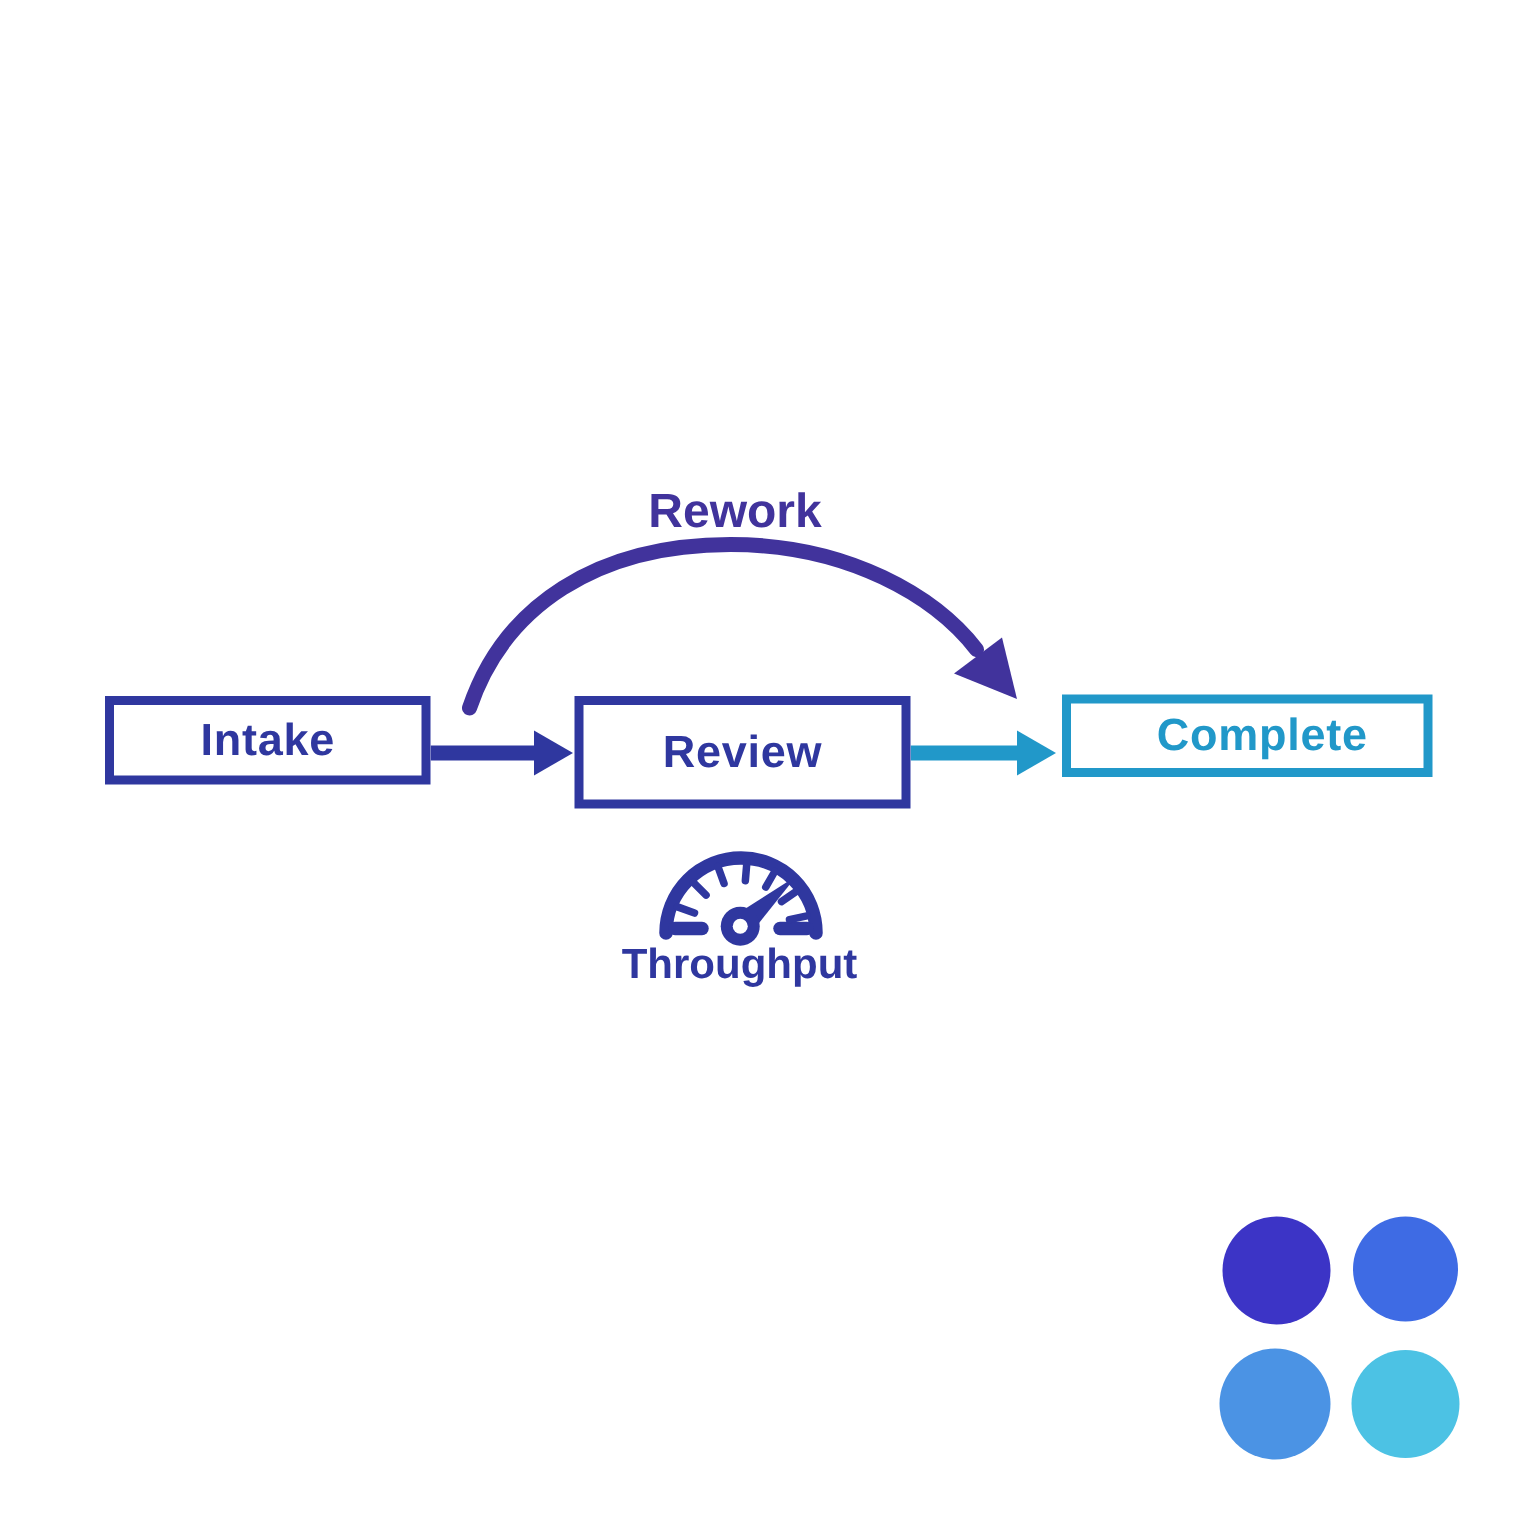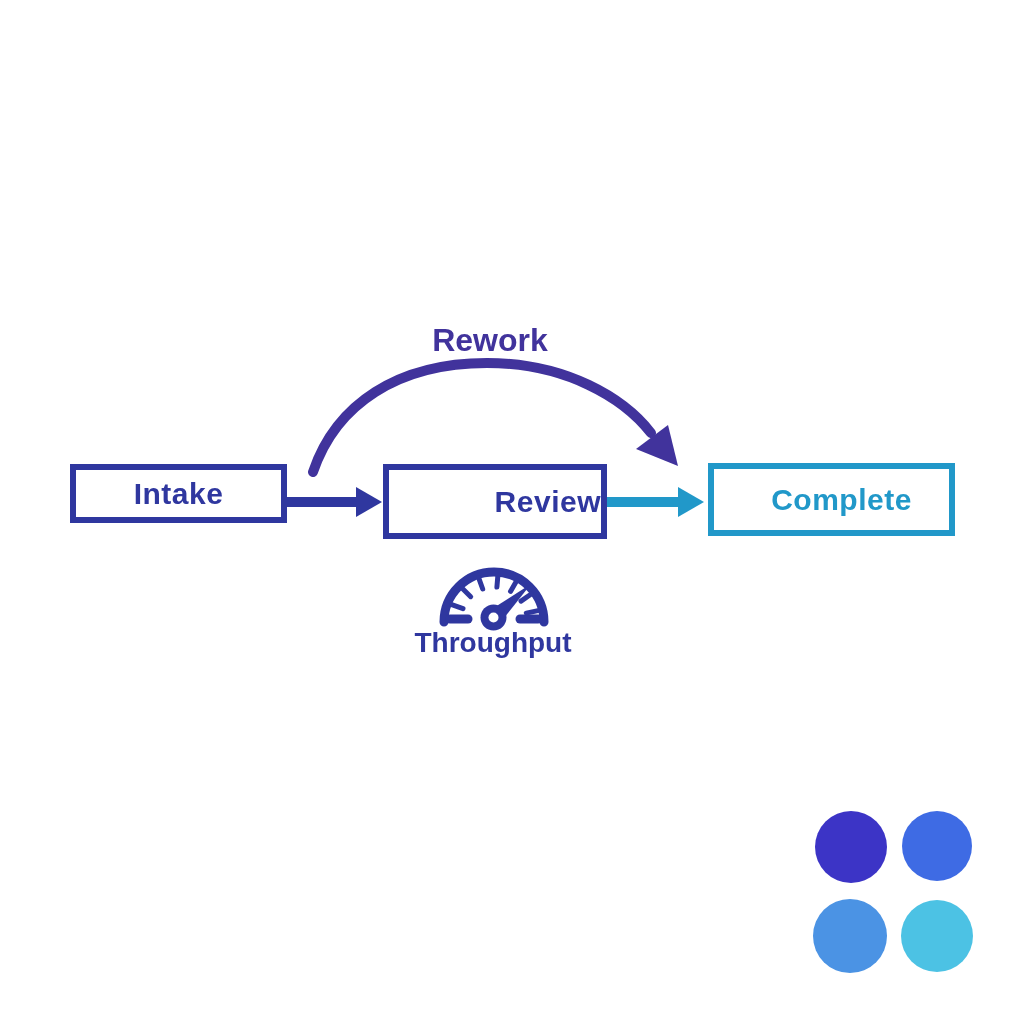--- a/index.html
+++ b/index.html
@@ -33,22 +33,22 @@
   }
   .node-navy {
     border: 6px solid var(--navy);
     color: var(--navy);
   }
   .node-cyan {
     border: 6px solid var(--cyan);
     color: var(--cyan);
   }
   .node-intake   { left: 70px;  top: 464px; width: 217px; height: 59px; }
-  .node-review   { left: 383px; top: 464px; width: 224px; height: 75px; justify-content: flex-end; }
-  .node-complete { left: 708px; top: 463px; width: 247px; height: 73px; padding-left: 20px; }
+  .node-review   { left: 383px; top: 464px; width: 224px; height: 75px; }
+  .node-complete { left: 708px; top: 463px; width: 247px; height: 55px; padding-left: 20px; }
 
   .float-label {
     position: absolute;
     text-align: center;
     font-weight: 700;
   }
   .rework-label {
     left: 390px;
     top: 322px;
     width: 200px;

